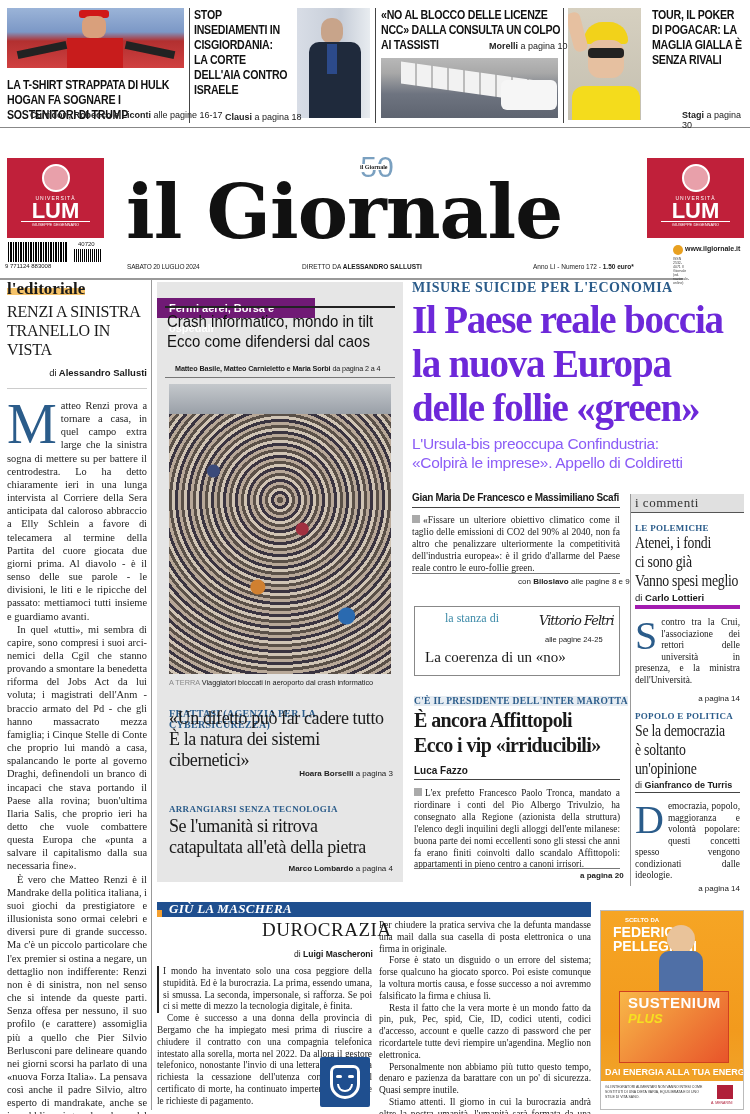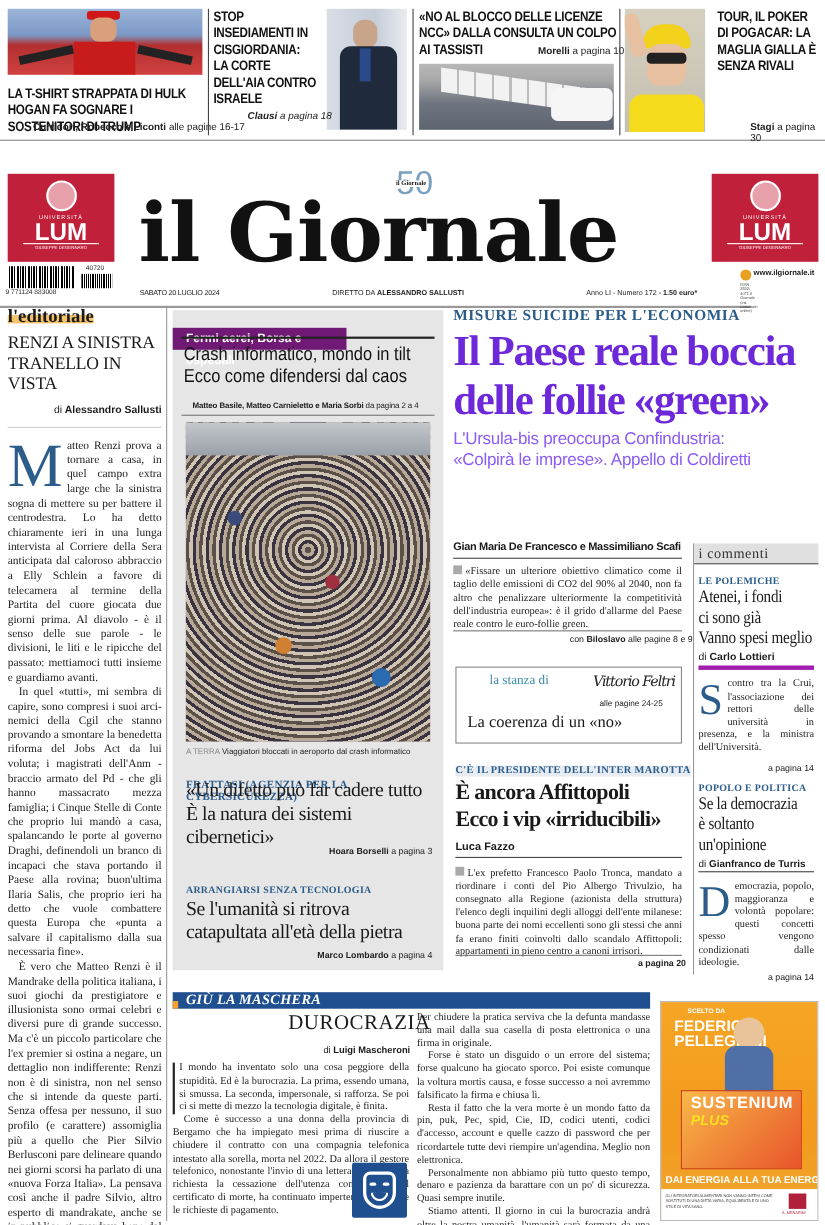--- a/index.html
+++ b/index.html
@@ -34,21 +34,21 @@
   <div class="abs ref" style="left:30px;top:110px;"><b>Curridori, Robecco e Liconti</b> <span>alle pagine 16-17</span></div>
 
   <div class="vline" style="left:189px;top:8px;height:115px;"></div>
 
   <div class="abs teaser-title" style="left:194px;top:8px;width:110px;">STOP INSEDIAMENTI IN CISGIORDANIA: LA CORTE DELL'AIA CONTRO ISRAELE</div>
   <div class="abs photo" style="left:297px;top:8px;width:73px;height:110px;background:linear-gradient(90deg,#d8dde6 0%,#c6cdd8 60%,#e8ecf0 100%);">
     <div class="abs" style="left:24px;top:10px;width:22px;height:26px;background:#c8a48a;border-radius:10px;"></div>
     <div class="abs" style="left:12px;top:34px;width:52px;height:76px;background:#1f2a3c;border-radius:10px 10px 0 0;"></div>
     <div class="abs" style="left:30px;top:36px;width:10px;height:30px;background:#2c4a8a;"></div>
   </div>
-  <div class="abs ref" style="left:225px;top:100px;font-style:italic;"><b>Clausi</b> <span>a pagina 18</span></div>
+  <div class="abs ref" style="left:225px;top:112px;"><b>Clausi</b> <span>a pagina 18</span></div>
 
   <div class="vline" style="left:375px;top:8px;height:115px;"></div>
 
   <div class="abs teaser-title" style="left:381px;top:8px;width:220px;">«NO AL BLOCCO DELLE LICENZE NCC» DALLA CONSULTA UN COLPO AI TASSISTI</div>
   <div class="abs ref" style="left:489px;top:41px;"><b>Morelli</b> <span>a pagina 10</span></div>
   <div class="abs photo" style="left:381px;top:58px;width:177px;height:60px;background:linear-gradient(180deg,#b8b8b8 0%,#a8a8a8 25%,#6e7480 60%,#5e6470 100%);">
     <div class="abs" style="left:20px;top:14px;width:150px;height:22px;background:repeating-linear-gradient(90deg,#f2f2f2 0 14px,#bcbcbc 14px 16px);transform:skewY(8deg);"></div>
     <div class="abs" style="left:120px;top:22px;width:56px;height:30px;background:#f6f6f6;border-radius:6px;"></div>
   </div>
 
@@ -150,20 +150,21 @@
     <div>Se l'umanità si ritrova</div>
     <div>catapultata all'età della pietra</div>
   </div>
   <div class="abs ref" style="right:10px;top:582px;font-size:8px;"><b>Marco Lombardo</b> <span>a pagina 4</span></div>
 </div>
 
 <div class="abs" style="left:412px;top:280px;width:335px;height:210px;">
   <div class="kicker" style="font-size:14px;letter-spacing:0.5px;">MISURE SUICIDE PER L'ECONOMIA</div>
   <div style="font-weight:bold;font-size:39px;line-height:44px;letter-spacing:-1.2px;margin-top:2px;color:#6d28d9;">
     <div>Il Paese reale boccia</div>
+    <div>la nuova Europa</div>
     <div>delle follie «green»</div>
   </div>
   <div class="sans" style="font-size:15.5px;line-height:19px;margin-top:4px;color:#8b5cf6;letter-spacing:-0.3px;">
     <div>L'Ursula-bis preoccupa Confindustria:</div>
     <div>«Colpirà le imprese». Appello di Coldiretti</div>
   </div>
 </div>
 <div class="abs cond" style="left:412px;top:492px;width:208px;font-size:10px;font-weight:bold;border-bottom:1px solid #444;padding-bottom:4px;letter-spacing:-0.3px;">Gian Maria De Francesco e Massimiliano Scafi</div>
 <div class="abs body-text" style="left:412px;top:514px;width:208px;font-size:9.5px;line-height:12px;"><span style="display:inline-block;width:8px;height:8px;background:#aaa;margin-right:3px;"></span><span>«Fissare un ulteriore obiettivo climatico come il taglio delle emissioni di CO2 del 90% al 2040, non fa altro che penalizzare ulteriormente la competitività dell'industria europea»: è il grido d'allarme del Paese reale contro le euro-follie green.</span></div>
 <div class="hline" style="left:412px;top:573px;width:208px;background:#777;"></div>

